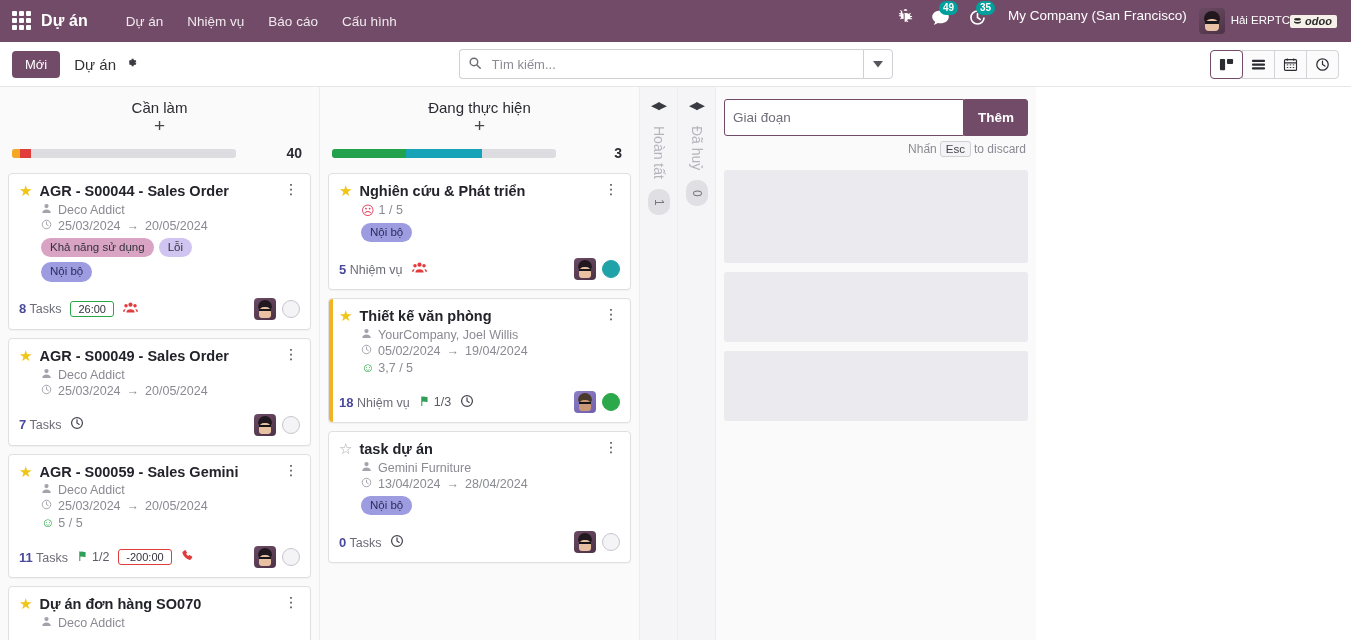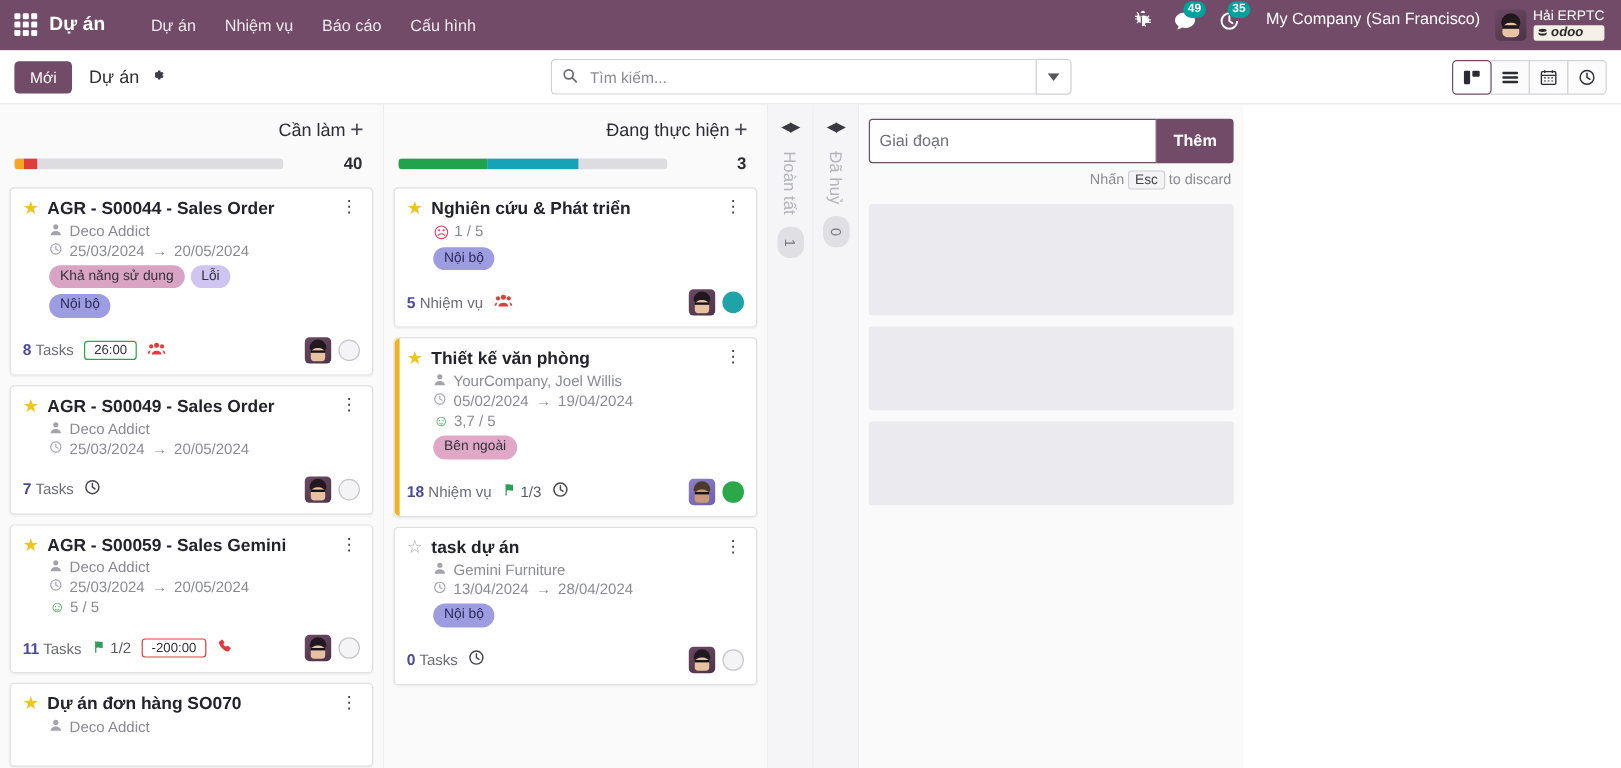--- a/index.html
+++ b/index.html
@@ -97,21 +97,21 @@
   }
   .avatar-nav::after {
     content:"";
     position:absolute; left:6px; top:11px; width:14px; height:12px;
     background:#e9c3a5; border-radius: 6px 6px 4px 4px;
   }
   .avatar-glasses {
     position:absolute; left:6px; top:13px; width:14px; height:4px; z-index:3;
     border-top: 3px solid #1b1b1f;
   }
-  .user-texts { display:flex; flex-direction:column; line-height:1.05; }
+  .user-texts { display:flex; line-height:1.05; }
   .user-name { font-size: 11.5px; color:#fff; }
   .db-badge {
     background:#f5f0e8; color:#2b2b2b;
     font-size: 11px; font-weight:bold;
     padding: 1px 5px 1px 3px;
     border-radius: 2px;
     display:flex; align-items:center; gap:3px;
     margin-top:1px;
     font-style:italic;
   }
@@ -222,20 +222,21 @@
     overflow: hidden;
   }
   .kcolumn.col2 { background: #fafafa; }
   .kcol-head {
     padding: 12px 4px 0 4px;
   }
   .kcol-title-row {
     display: flex;
     align-items: center;
     justify-content: flex-end;
+    flex-direction: column;
   }
   .kcol-title {
     font-size: 15px;
     color: #2b2b33;
     font-weight: 400;
   }
   .kcol-plus {
     font-size: 19px;
     color: #44444c;
     cursor: pointer;
@@ -894,23 +895,20 @@
                 </svg>
             </span>
             <span>05/02/2024</span>
             <span class="arrow">→</span>
             <span>19/04/2024</span>
           </div>
           <div class="rate-line">
             <span class="face happy">☺</span>
             <span>3,7 / 5</span>
           </div>
-          <div class="tags">
-            <span class="tag" style="background:#e0a8c6;color:#33333b">Bên ngoài</span>
-          </div>
         </div>
         <div class="kcard-foot">
           <span class="tasks-count">
             <b>18</b>
             <span>Nhiệm vụ</span>
           </span>
           <span class="flagwrap">
             <span class="flag-ico">
               <svg width="12" height="12" viewBox="0 0 16 16" fill="#2f9e57">
                   <path d="M3 1.6v13h1.4V9.2c2.6-1.4 4.4.9 7 0V2.4c-2.6 1-4.4-1.3-7 0z"></path>

